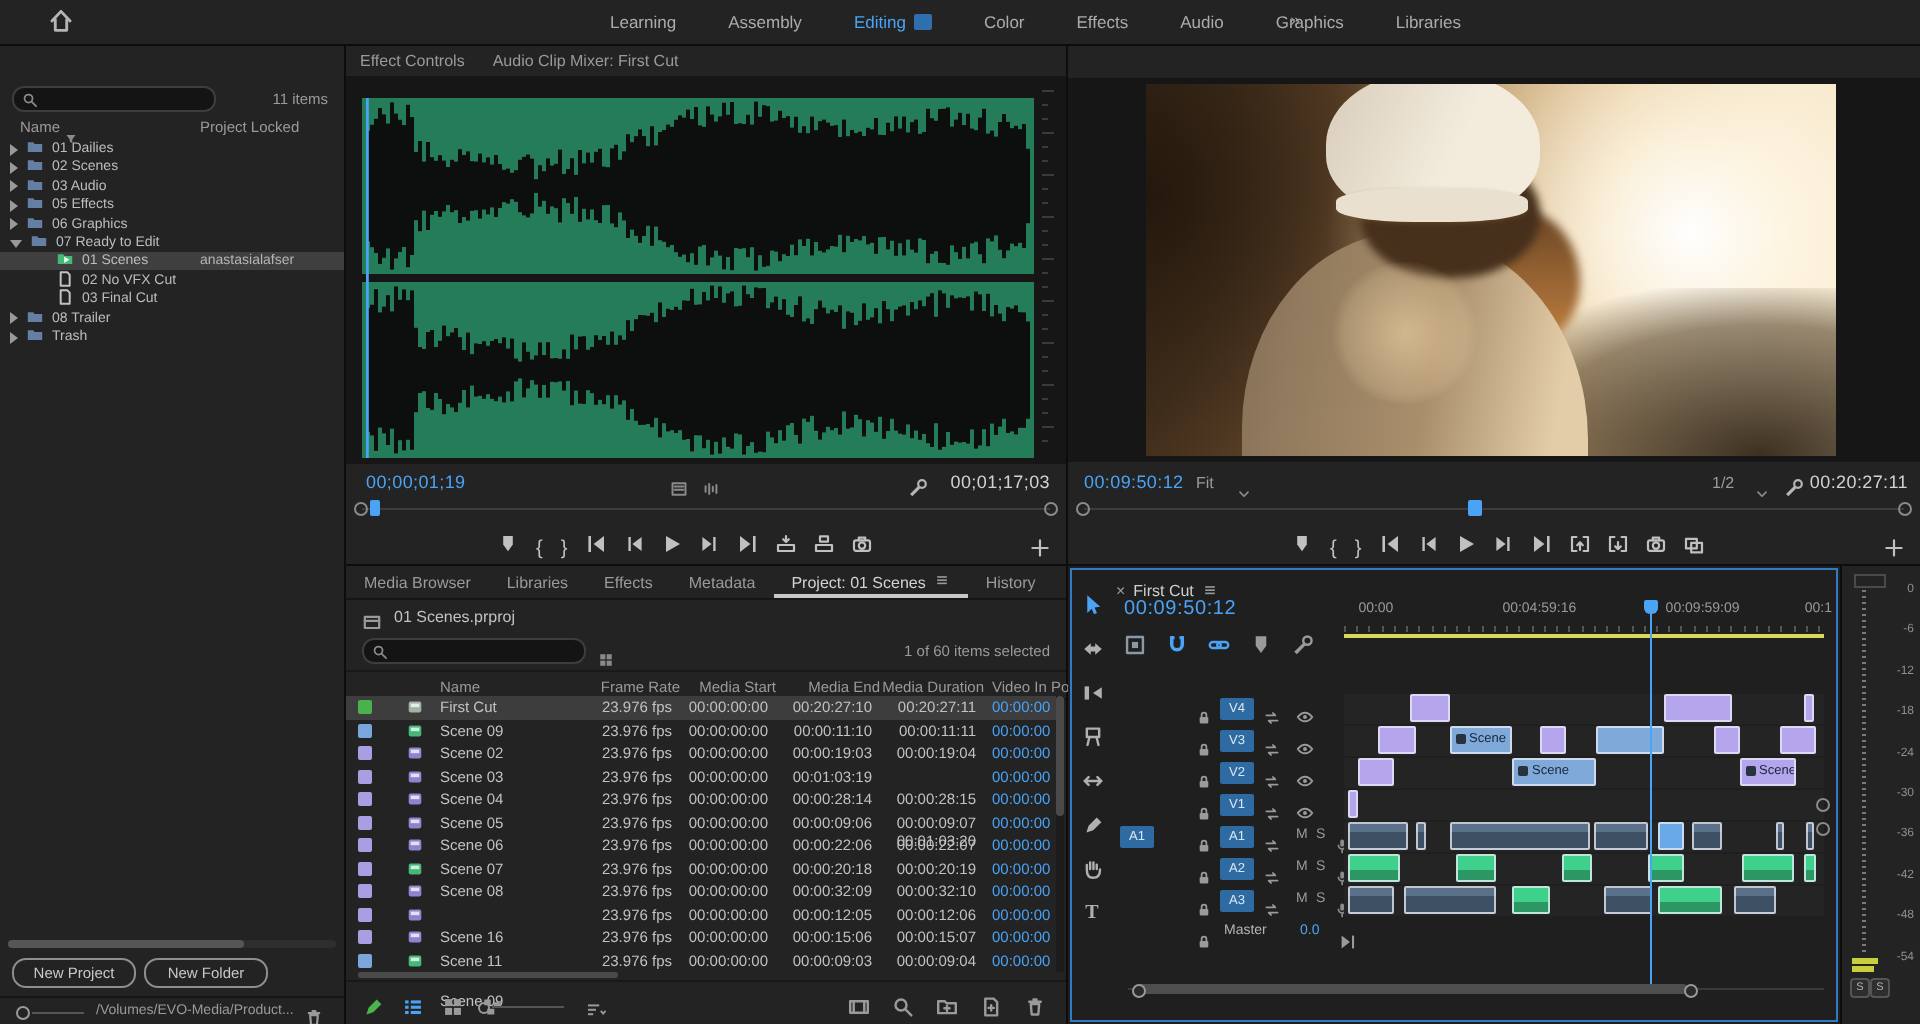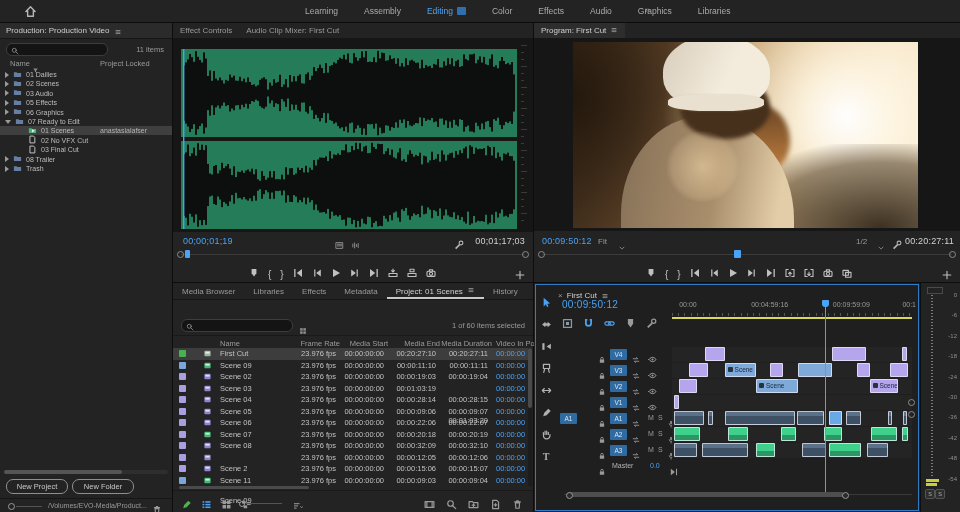--- a/index.html
+++ b/index.html
@@ -114,28 +114,20 @@
           <span>Graphics</span>
         </div>
         <div class="ws-tab">
           <span>Libraries</span>
         </div>
       </div>
     <span class="abs dim" style="left:645px;top:5px;font-size:9px;">»</span>
   </div>
 
   <div id="prod" class="panel">
-    <div class="ptabbar">
-      <span class="tabtext" style="margin-left:6px;color:#cfcfcf;">Production: Production Video</span>
-      <span style="margin-left:5px;" id="prod-menu-ic"><svg width="8" height="8" viewBox="0 0 10 10" style="display:inline-block">
-            <rect x="2" y="2.6" width="6" height="1" fill="#9a9a9a"></rect>
-            <rect x="2" y="4.6" width="6" height="1" fill="#9a9a9a"></rect>
-            <rect x="2" y="6.6" width="6" height="1" fill="#9a9a9a"></rect>
-          </svg></span>
-    </div>
     <div class="searchbox" style="left:6px;top:20px;width:100px;height:11px;">
       <span style="margin-left:4px;" id="prod-search-ic"><svg width="8" height="8" viewBox="0 0 10 10" style="display:inline-block">
             <circle cx="4.1" cy="4.1" r="2.5" fill="none" stroke="#8a8a8a" stroke-width="1.1" stroke-linecap="round" stroke-linejoin="round"></circle>
             <path d="M6.1 6.1L8.8 8.8" fill="none" stroke="#8a8a8a" stroke-width="1.1" stroke-linecap="round" stroke-linejoin="round"></path>
           </svg></span>
     </div>
     <span class="abs dim" style="right:8px;top:22px;font-size:7.5px;">11 items</span>
     <span class="abs dim" style="left:10px;top:36px;font-size:7.5px;">Name</span>
     <span class="abs" style="left:32px;top:37px;" id="name-filter-ic"><svg width="7" height="7" viewBox="0 0 10 10" style="display:inline-block">
           <path d="M1.8 2.2h6.4L5.9 5.4V8L4.1 6.8V5.4z" fill="#8a8a8a"></path>
@@ -670,30 +662,20 @@
             <circle cx="5" cy="5.8" r="1.6" fill="none" stroke="#c0c0c0" stroke-width="1.1" stroke-linecap="round" stroke-linejoin="round"></circle>
             <path d="M3.4 3.2V1.8h3.2v1.4" fill="none" stroke="#c0c0c0" stroke-width="1.1" stroke-linecap="round" stroke-linejoin="round"></path>
           </svg></span>
       </div>
     <span class="abs" style="right:8px;top:243px;" id="src-plus-ic"><svg width="10" height="10" viewBox="0 0 10 10" style="display:inline-block">
           <path d="M5 1.2v7.6M1.2 5h7.6" fill="none" stroke="#c0c0c0" stroke-width="1.1" stroke-linecap="round" stroke-linejoin="round"></path>
         </svg></span>
   </div>
 
   <div id="pgm" class="panel">
-    <div class="montabs">
-      <div class="montab active">
-        <span>Program: First Cut</span>
-          <span id="pgm-menu-ic"><svg width="8" height="8" viewBox="0 0 10 10" style="display:inline-block">
-              <rect x="2" y="2.6" width="6" height="1" fill="#9a9a9a"></rect>
-              <rect x="2" y="4.6" width="6" height="1" fill="#9a9a9a"></rect>
-              <rect x="2" y="6.6" width="6" height="1" fill="#9a9a9a"></rect>
-            </svg></span>
-      </div>
-    </div>
     <div id="pgm-video">
       <div id="video-img">
         <div class="hill-br"></div>
         <div class="hair2"></div>
         <div class="torso"></div>
         <div class="hair"></div>
         <div class="beanie"></div>
         <div class="beanie-band"></div>
         <div class="flare"></div>
       </div>
@@ -787,20 +769,27 @@
           <span class="ticon"><svg width="8" height="8" viewBox="0 0 10 10" style="display:inline-block">
               <rect x="2" y="2.6" width="6" height="1" fill="#9a9a9a"></rect>
               <rect x="2" y="4.6" width="6" height="1" fill="#9a9a9a"></rect>
               <rect x="2" y="6.6" width="6" height="1" fill="#9a9a9a"></rect>
             </svg></span>
         </div>
         <div class="bintab">
           <span>History</span>
         </div>
       </div>
+    <div class="abs" style="left:0;top:17px;width:360px;height:16px;">
+      <span class="abs" style="left:8px;top:3px;" id="bin-up-ic"><svg width="10" height="10" viewBox="0 0 10 10" style="display:inline-block">
+            <rect x="1.4" y="2.4" width="7.2" height="5.6" fill="none" stroke="#9a9a9a" stroke-width="1.1" stroke-linecap="round" stroke-linejoin="round"></rect>
+            <path d="M1.4 4.4h7.2" fill="none" stroke="#9a9a9a" stroke-width="1.1" stroke-linecap="round" stroke-linejoin="round"></path>
+          </svg></span>
+      <span class="abs tabtext" style="left:24px;top:4px;color:#c2c2c2;">01 Scenes.prproj</span>
+    </div>
     <div class="searchbox" style="left:8px;top:36px;width:110px;height:11px;">
       <span style="margin-left:4px;" id="bin-search-ic"><svg width="8" height="8" viewBox="0 0 10 10" style="display:inline-block">
             <circle cx="4.1" cy="4.1" r="2.5" fill="none" stroke="#8a8a8a" stroke-width="1.1" stroke-linecap="round" stroke-linejoin="round"></circle>
             <path d="M6.1 6.1L8.8 8.8" fill="none" stroke="#8a8a8a" stroke-width="1.1" stroke-linecap="round" stroke-linejoin="round"></path>
           </svg></span>
     </div>
     <span class="abs" style="left:126px;top:38px;" id="bin-filter-ic"><svg width="8" height="8" viewBox="0 0 10 10" style="display:inline-block">
           <rect x="1.4" y="1.4" width="3.2" height="3.2" fill="#8a8a8a"></rect>
           <rect x="5.4" y="1.4" width="3.2" height="3.2" fill="#8a8a8a"></rect>
           <rect x="1.4" y="5.4" width="3.2" height="3.2" fill="#8a8a8a"></rect>
@@ -948,21 +937,21 @@
           <span class="bcell" style="right:93px;">00:00:12:05</span>
           <span class="bcell" style="right:41px;">00:00:12:06</span>
     <span class="bcell blue" style="left:323px;width:30px;overflow:hidden;">00:00:00</span>
   </div>
         <div class="binrow" style="top:115.0px;">
     <span class="chip" style="background:#a79fe2;"></span>
     <span class="abs" style="left:30px;top:1px;"><svg width="9" height="9" viewBox="0 0 10 10" style="display:inline-block">
               <rect x="1.5" y="2" width="7" height="6" rx="1" fill="#8d84cf"></rect>
               <rect x="2.6" y="3.1" width="4.8" height="2" fill="rgba(255,255,255,.75)"></rect>
             </svg></span>
-    <span class="bcell" style="left:47px;">Scene 2</span>
+    <span class="bcell" style="left:47px;">Scene 16</span>
     <span class="bcell" style="right:193px;">23.976 fps</span>
           <span class="bcell" style="right:145px;">00:00:00:00</span>
           <span class="bcell" style="right:93px;">00:00:15:06</span>
           <span class="bcell" style="right:41px;">00:00:15:07</span>
     <span class="bcell blue" style="left:323px;width:30px;overflow:hidden;">00:00:00</span>
   </div>
         <div class="binrow" style="top:126.5px;">
     <span class="chip" style="background:#7ba6dd;"></span>
     <span class="abs" style="left:30px;top:1px;"><svg width="9" height="9" viewBox="0 0 10 10" style="display:inline-block">
               <rect x="1.5" y="2" width="7" height="6" rx="1" fill="#45b878"></rect>

